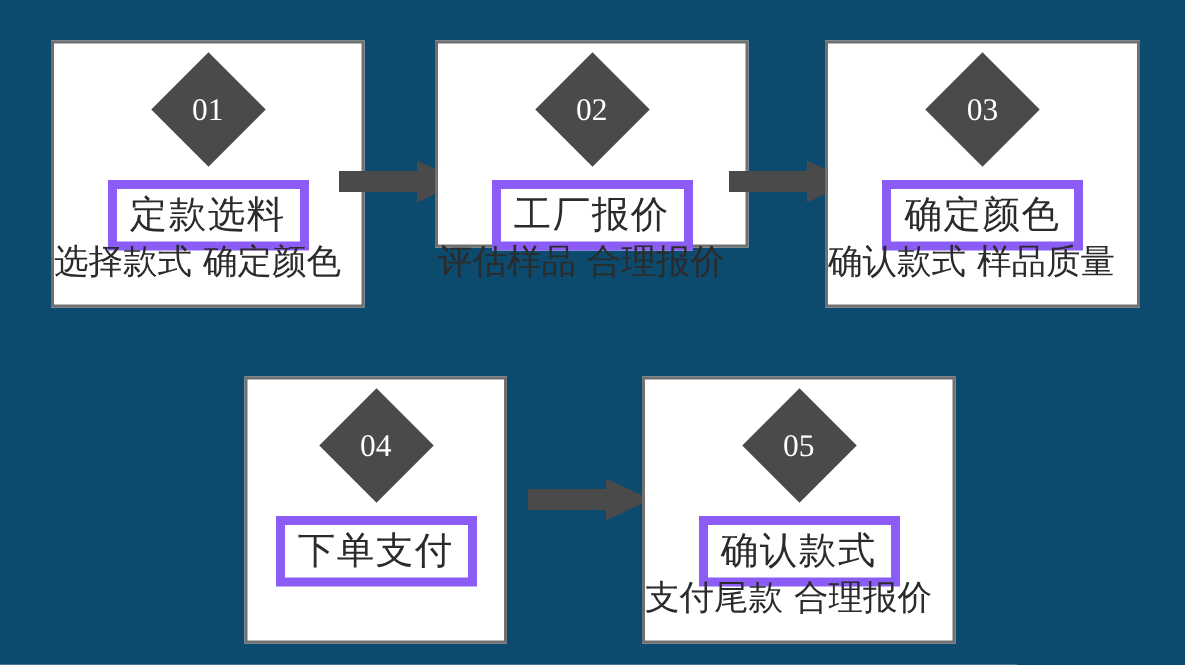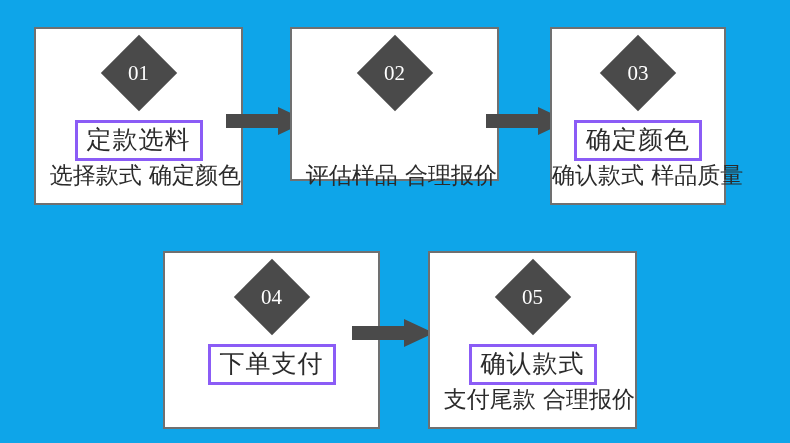--- a/index.html
+++ b/index.html
@@ -10,21 +10,21 @@
     width: 790px;
     height: 443px;
     background: #ffffff;
     font-family: "Liberation Sans", "DejaVu Sans", sans-serif;
     overflow: hidden;
   }
   #canvas {
     position: relative;
     width: 790px;
     height: 443px;
-    background: #0ea5e9;
+    background: #0c4a6e;
   }
 
   
   .step-box {
     position: absolute;
     box-sizing: border-box;
     border: 2px solid #707070;
     background: #ffffff;
   }
 
@@ -55,38 +55,38 @@
     pointer-events: none;
   }
 
   
   .title-chip {
     position: absolute;
     box-sizing: border-box;
     left: 50%;
     transform: translateX(-50%);
     top: 91px;
-    border: 3px solid #8b5cf6;
+    border: 6px solid #8b5cf6;
     padding: 2px 9px 4px 9px;
     background: #ffffff;
     white-space: nowrap;
     font-size: 25px;
     line-height: 29px;
     color: #2b2b2b;
     font-family: "DejaVu Sans", "Liberation Sans", sans-serif;
     letter-spacing: 1px;
   }
 
   
   .subtitle {
     position: absolute;
     left: 0;
     right: 0;
     top: 132px;
-    text-align: right;
+    text-align: left;
     white-space: nowrap;
     font-size: 23px;
     line-height: 28px;
     color: #2b2b2b;
     font-family: "DejaVu Sans", "Liberation Sans", sans-serif;
     letter-spacing: 0px;
   }
 
   
   .arrow {
@@ -106,40 +106,41 @@
     <div class="title-chip">定款选料</div>
     <div class="subtitle">选择款式 确定颜色</div>
   </div>
 
   <div class="arrow" style="left:226px; top:107px; width:82px;">
     <svg viewBox="0 0 82 28" preserveAspectRatio="none" aria-hidden="true">
       <path d="M0,7 L52,7 L52,0 L82,14 L52,28 L52,21 L0,21 Z" fill="#4a4a4a"></path>
     </svg>
   </div>
 
-  <div class="step-box" style="left:290px; top:27px; width:209px; height:154px;">
+  <div class="step-box" style="left:290px; top:27px; width:209px; height:138px;">
     <div class="diamond"></div>
     <div class="diamond-num">02</div>
+    <div class="title-chip">工厂报价</div>
     <div class="subtitle">评估样品 合理报价</div>
   </div>
 
   <div class="arrow" style="left:486px; top:107px; width:82px;">
     <svg viewBox="0 0 82 28" preserveAspectRatio="none" aria-hidden="true">
       <path d="M0,7 L52,7 L52,0 L82,14 L52,28 L52,21 L0,21 Z" fill="#4a4a4a"></path>
     </svg>
   </div>
 
-  <div class="step-box" style="left:550px; top:27px; width:176px; height:178px;">
+  <div class="step-box" style="left:550px; top:27px; width:210px; height:178px;">
     <div class="diamond"></div>
     <div class="diamond-num">03</div>
     <div class="title-chip">确定颜色</div>
     <div class="subtitle">确认款式 样品质量</div>
   </div>
 
-  <div class="step-box" style="left:163px; top:251px; width:217px; height:178px;">
+  <div class="step-box" style="left:163px; top:251px; width:175px; height:178px;">
     <div class="diamond"></div>
     <div class="diamond-num">04</div>
     <div class="title-chip">下单支付</div>
   </div>
 
   <div class="arrow" style="left:352px; top:319px; width:82px;">
     <svg viewBox="0 0 82 28" preserveAspectRatio="none" aria-hidden="true">
       <path d="M0,7 L52,7 L52,0 L82,14 L52,28 L52,21 L0,21 Z" fill="#4a4a4a"></path>
     </svg>
   </div>

